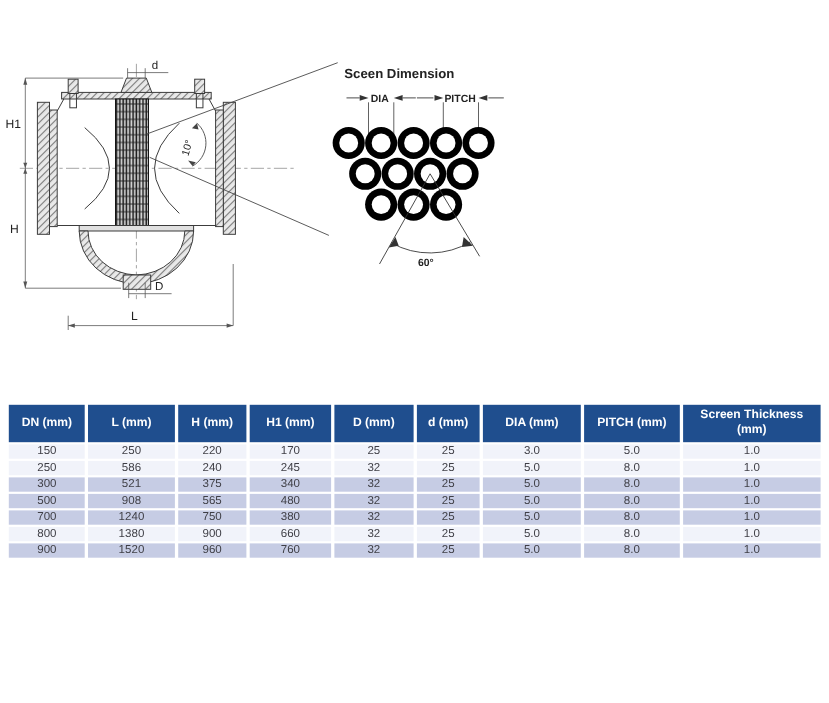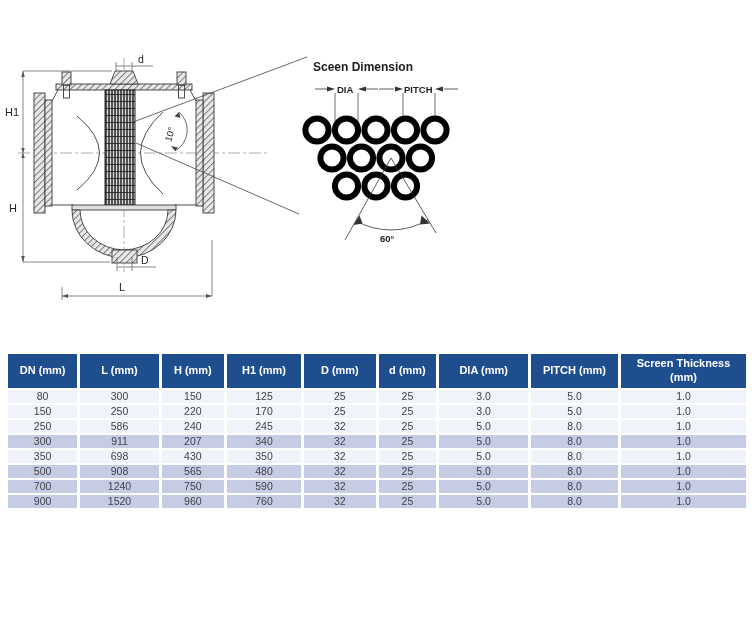--- a/index.html
+++ b/index.html
@@ -3,21 +3,21 @@
 <meta charset="utf-8">
 <style>
   html,body { margin:0; padding:0; }
   body {
     width:754px; height:639px; position:relative; background:#ffffff;
     font-family:"Liberation Sans", sans-serif; overflow:hidden;
   }
   .diagram { position:absolute; top:0; left:0; }
   svg text { fill:#222; }
   .spec-table {
-    position:absolute; top:352px; left:5px; width:744px;
+    position:absolute; top:366px; left:5px; width:744px;
     border-collapse:separate; border-spacing:3px 2px; table-layout:fixed;
     background:#ffffff;
   }
   .spec-table th {
     background:var(--header-bg, #1f4e8e); color:#ffffff;
     font-size:11px; font-weight:bold; line-height:1.25;
     height:32px; text-align:center; vertical-align:middle; padding:1px 2px;
   }
   .spec-table td {
     background:var(--row-light, #f1f3fa); color:var(--text-dark, #3f3f46);
@@ -180,31 +180,20 @@
         <th>H1 (mm)</th>
         <th>D (mm)</th>
         <th>d (mm)</th>
         <th>DIA (mm)</th>
         <th>PITCH (mm)</th>
         <th>Screen Thickness (mm)</th>
       </tr>
   </thead>
   <tbody>
       <tr>
-        <td>80</td>
-        <td>300</td>
-        <td>150</td>
-        <td>125</td>
-        <td>25</td>
-        <td>25</td>
-        <td>3.0</td>
-        <td>5.0</td>
-        <td>1.0</td>
-      </tr>
-      <tr>
         <td>150</td>
         <td>250</td>
         <td>220</td>
         <td>170</td>
         <td>25</td>
         <td>25</td>
         <td>3.0</td>
         <td>5.0</td>
         <td>1.0</td>
       </tr>
@@ -214,34 +203,23 @@
         <td>240</td>
         <td>245</td>
         <td>32</td>
         <td>25</td>
         <td>5.0</td>
         <td>8.0</td>
         <td>1.0</td>
       </tr>
       <tr class="alt">
         <td>300</td>
-        <td>911</td>
-        <td>207</td>
+        <td>521</td>
+        <td>375</td>
         <td>340</td>
-        <td>32</td>
-        <td>25</td>
-        <td>5.0</td>
-        <td>8.0</td>
-        <td>1.0</td>
-      </tr>
-      <tr>
-        <td>350</td>
-        <td>698</td>
-        <td>430</td>
-        <td>350</td>
         <td>32</td>
         <td>25</td>
         <td>5.0</td>
         <td>8.0</td>
         <td>1.0</td>
       </tr>
       <tr class="alt">
         <td>500</td>
         <td>908</td>
         <td>565</td>
@@ -249,21 +227,32 @@
         <td>32</td>
         <td>25</td>
         <td>5.0</td>
         <td>8.0</td>
         <td>1.0</td>
       </tr>
       <tr class="alt">
         <td>700</td>
         <td>1240</td>
         <td>750</td>
-        <td>590</td>
+        <td>380</td>
+        <td>32</td>
+        <td>25</td>
+        <td>5.0</td>
+        <td>8.0</td>
+        <td>1.0</td>
+      </tr>
+      <tr>
+        <td>800</td>
+        <td>1380</td>
+        <td>900</td>
+        <td>660</td>
         <td>32</td>
         <td>25</td>
         <td>5.0</td>
         <td>8.0</td>
         <td>1.0</td>
       </tr>
       <tr class="alt">
         <td>900</td>
         <td>1520</td>
         <td>960</td>

